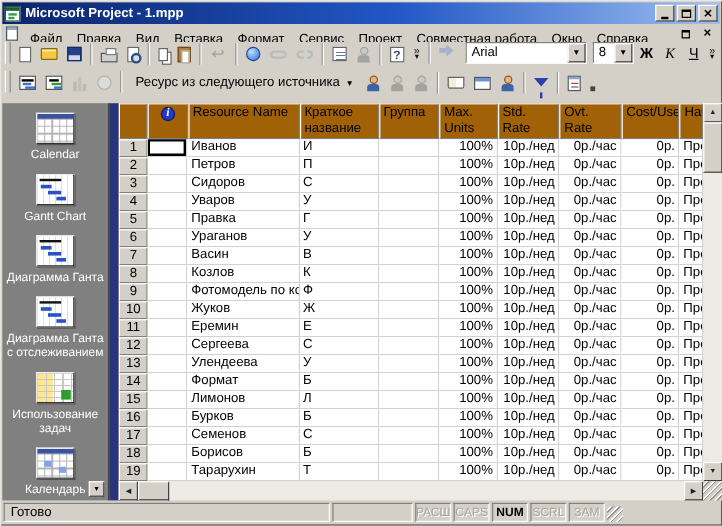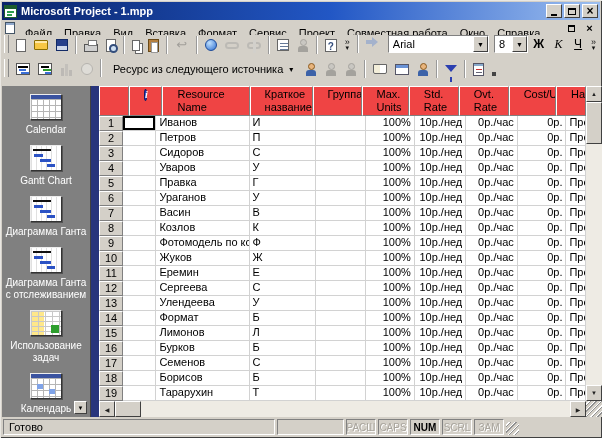--- a/index.html
+++ b/index.html
@@ -136,22 +136,22 @@
     repeating-linear-gradient(#b5b5b5 0 1px,transparent 1px 6px);
     background-size:100% 4px,6px 5px,6px 5px,100% 100%,100% 100%;
     background-position:0 0,6px 10px,18px 15px,0 4px,0 4px;background-repeat:no-repeat,no-repeat,no-repeat,repeat,repeat}
   .vb-scroll{position:absolute;right:3px;bottom:3px;width:13px;height:13px;background:#d4d0c8;border:1px solid;
     border-color:#fff #404040 #404040 #fff;display:flex;align-items:center;justify-content:center;font-size:6px;box-sizing:border-box}
   .vb-scroll::after{content:"▼"}
   .navy{position:absolute;left:91px;top:86px;width:8px;height:331px;background:#28357c}
   
   .sheet{position:absolute;left:99px;top:86px;width:487px;height:315px;background:#fff;overflow:hidden;font-size:11px}
   .shead{display:flex;height:30px}
-  .hcell{box-sizing:border-box;background:#ef4444;border-top:1px solid #fff;border-left:1px solid #fff;
-    border-right:1px solid #808080;border-bottom:1px solid #808080;padding:1px 14px;font-size:11px;line-height:13px;overflow:hidden}
+  .hcell{box-sizing:border-box;background:#a16207;border-top:1px solid #fff;border-left:1px solid #fff;
+    border-right:1px solid #808080;border-bottom:1px solid #808080;padding:1px 3px;font-size:11px;line-height:13px;overflow:hidden}
   .hcell.icell{display:flex;align-items:flex-start;justify-content:center;padding-top:2px}
   .c0{width:25px}.c1{width:34px}.c2{width:96px}.c3{width:68px}.c4{width:52px}
   .c5{width:50px}.c6{width:53px}.c7{width:53px}.c8{width:50px}.c9{width:20px}
   .srow{display:flex;height:15px}
   .cell{box-sizing:border-box;background:#fff;border-right:1px solid #d2d2d2;border-bottom:1px solid #d2d2d2;
     padding:0 3px;line-height:13px;white-space:nowrap;overflow:hidden;font-size:11px}
   .rowid{background:#d4d0c8;border-top:1px solid #fff;border-left:1px solid #fff;border-right:1px solid #808080;
     border-bottom:1px solid #808080;text-align:center;padding:0}
   .num{text-align:right}
   .selcell{box-shadow:inset 0 0 0 2px #000}

